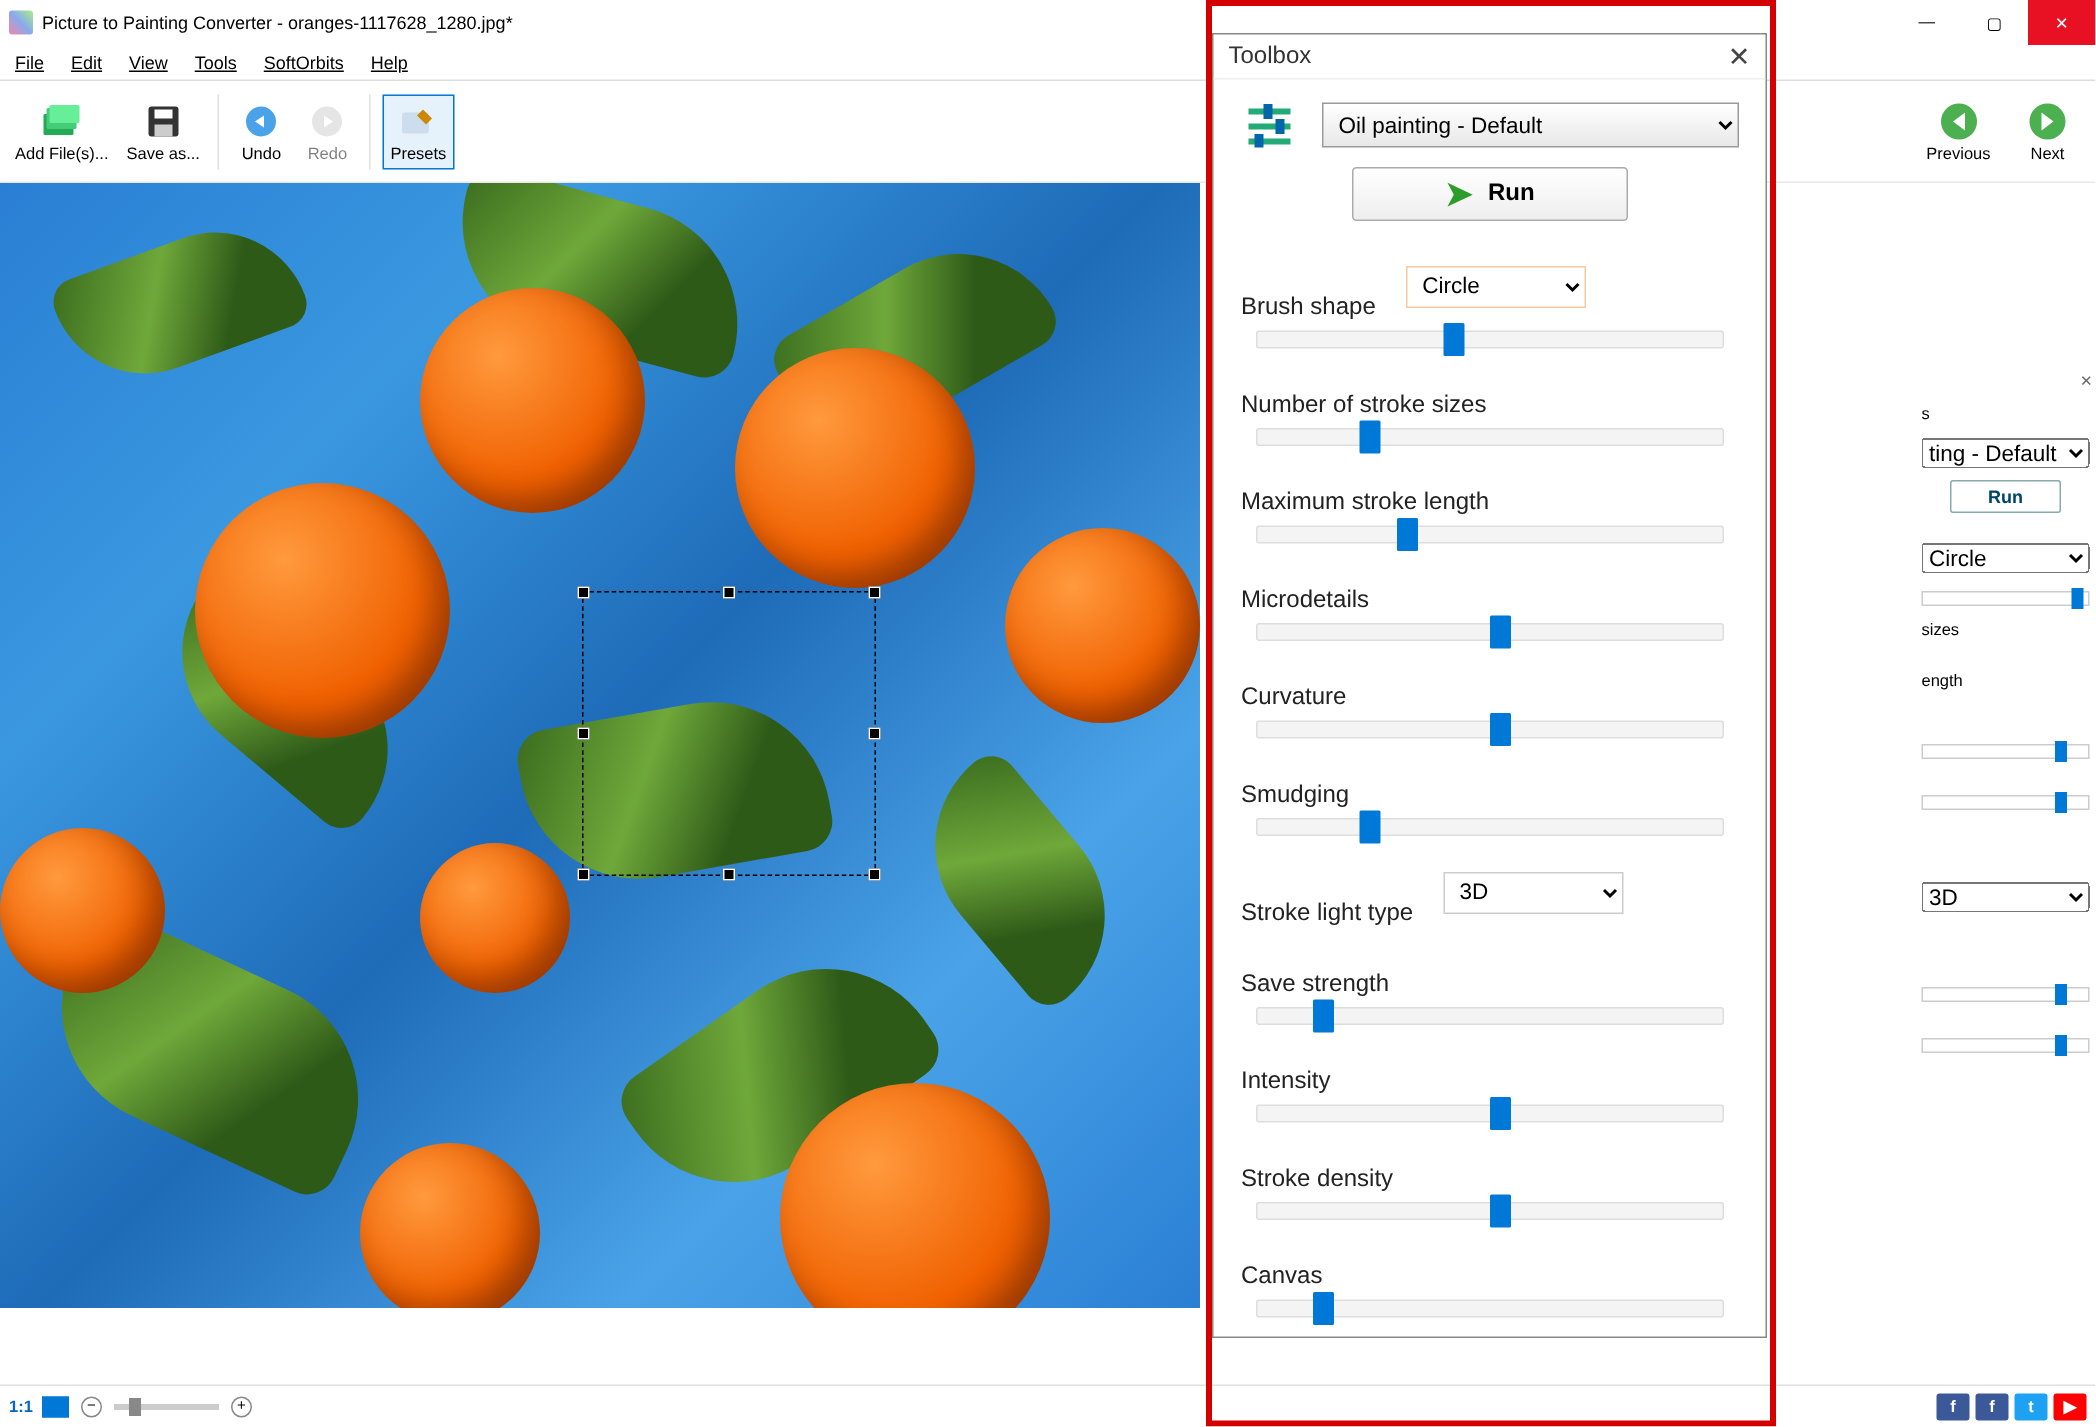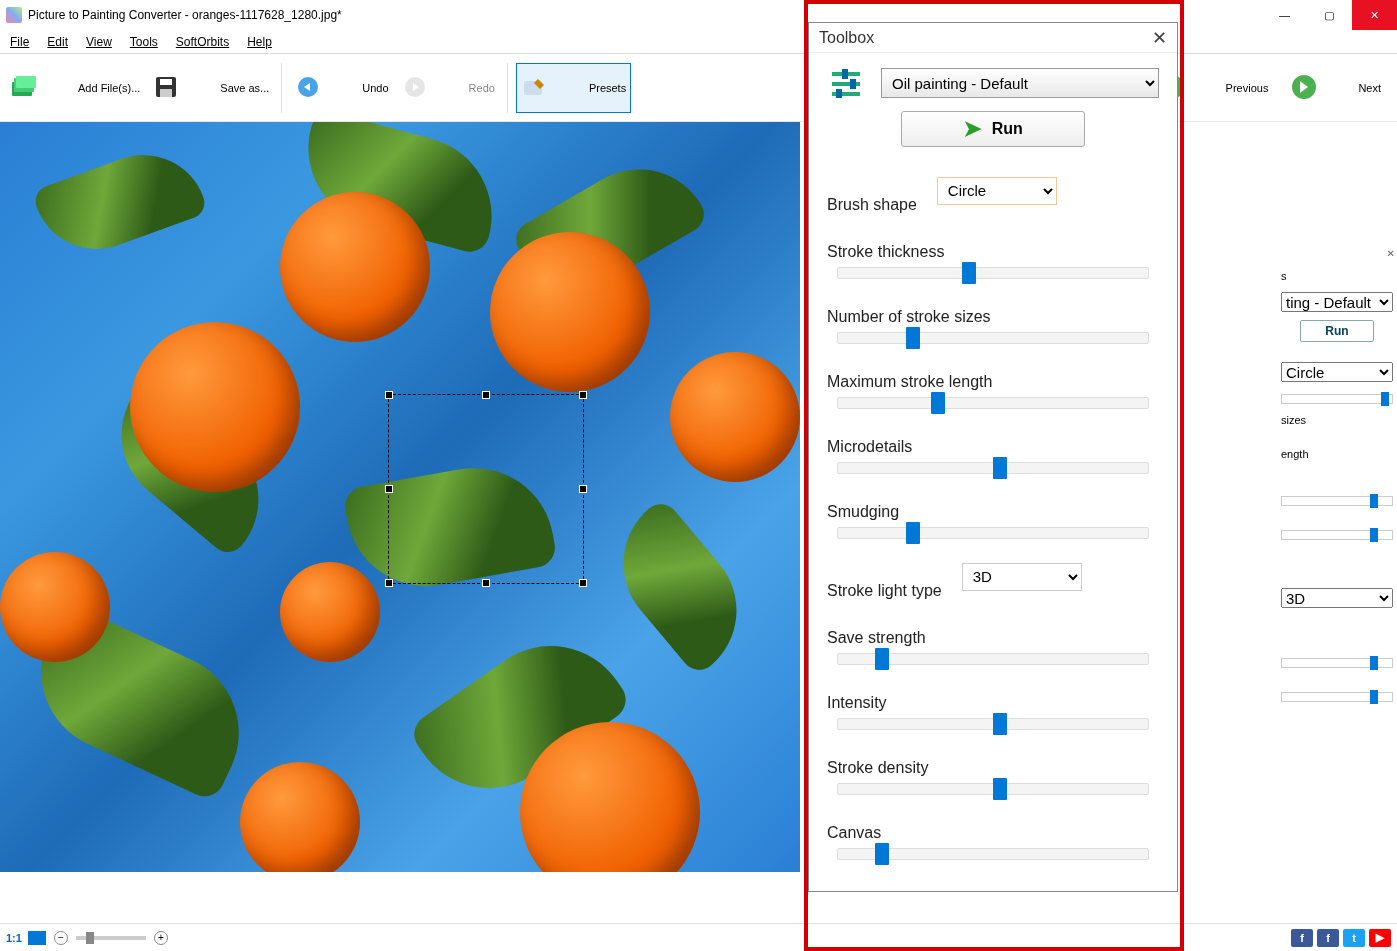--- a/index.html
+++ b/index.html
@@ -11,21 +11,21 @@
 .titlebar .win-ctrls { margin-left: auto; display: flex; }
 .titlebar .win-ctrls div { width: 45px; height: 30px; display: flex; align-items: center; justify-content: center; font-size: 11px; color: #000; }
 .titlebar .win-ctrls .close { background: #e81123; color: #fff; }
 
 .menubar { height: 24px; background: #fff; display: flex; align-items: center; padding-left: 10px; border-bottom: 1px solid #ddd; }
 .menubar span { font-size: 12px; color: #000; margin-right: 18px; cursor: default; }
 .menubar span u { text-decoration: underline; }
 
 .toolbar { height: 68px; background: #fff; display: flex; align-items: center; padding: 2px 6px; border-bottom: 1px solid #e8e8e8; justify-content: space-between; }
 .toolbar .left { display: flex; gap: 4px; }
-.toolbar .btn { display: flex; flex-direction: row; align-items: center; justify-content: center; font-size: 11px; cursor: default; padding: 2px 4px; min-width: 40px; gap: 40px; }
+.toolbar .btn { display: flex; flex-direction: column; align-items: center; justify-content: center; font-size: 11px; cursor: default; padding: 2px 4px; min-width: 40px; }
 .toolbar .btn .tb-icon { width: 28px; height: 28px; margin-bottom: 2px; display:flex; align-items:center; justify-content:center; }
 .toolbar .btn.painting { border: 1px solid #0078d7; background: #e5f1fb; }
 .toolbar .sep { width: 1px; height: 50px; background: #e0e0e0; margin: 0 4px; }
 .toolbar .right { display: flex; gap: 14px; margin-right: 6px; }
 
 .workspace { position: absolute; top: 122px; left: 0; right: 0; bottom: 28px; background: #fff; }
 .canvas-area { position: absolute; left: 0; top: 0; right: 0; bottom: 0; }
 .canvas-img { width: 800px; height: 750px; background: linear-gradient(135deg,#2a7fd4 0%, #3a98e0 25%, #1e6bb8 50%, #4aa3e8 75%, #2a7fd4 100%); position: relative; overflow:hidden; }
 .canvas-img .orange { position:absolute; border-radius:50%; background: radial-gradient(circle at 35% 30%, #ff9a3d, #f06000 60%, #cc4400); box-shadow: inset -10px -10px 20px rgba(0,0,0,.3); }
 .canvas-img .leaf { position:absolute; background: linear-gradient(120deg,#3a6b1e,#6fa83a 40%,#2e5a18 70%); border-radius: 20px 80px 20px 80px; transform-origin:center; }
@@ -268,39 +268,44 @@
       <span class="arrow">➤</span>
       <span>Run</span>
     </div>
 
     <div class="ctl-row combo">
       <span class="ctl-label">Brush shape</span>
       <select style="border-color:#f7c99b"><option>Circle</option></select>
     </div>
 
     <div class="ctl-row">
-        <span class="ctl-label">Stroke thickness</span>
       <div class="slider">
           <div class="thumb" style="left:40%"></div>
         </div>
       </div>
     <div class="ctl-row">
         <span class="ctl-label">Number of stroke sizes</span>
       <div class="slider">
           <div class="thumb" style="left:22%"></div>
         </div>
       </div>
     <div class="ctl-row">
         <span class="ctl-label">Maximum stroke length</span>
       <div class="slider">
           <div class="thumb" style="left:30%"></div>
         </div>
       </div>
     <div class="ctl-row">
         <span class="ctl-label">Microdetails</span>
+      <div class="slider">
+          <div class="thumb" style="left:50%"></div>
+        </div>
+      </div>
+    <div class="ctl-row">
+        <span class="ctl-label">Curvature</span>
       <div class="slider">
           <div class="thumb" style="left:50%"></div>
         </div>
       </div>
     <div class="ctl-row">
         <span class="ctl-label">Smudging</span>
       <div class="slider">
           <div class="thumb" style="left:22%"></div>
         </div>
       </div>

